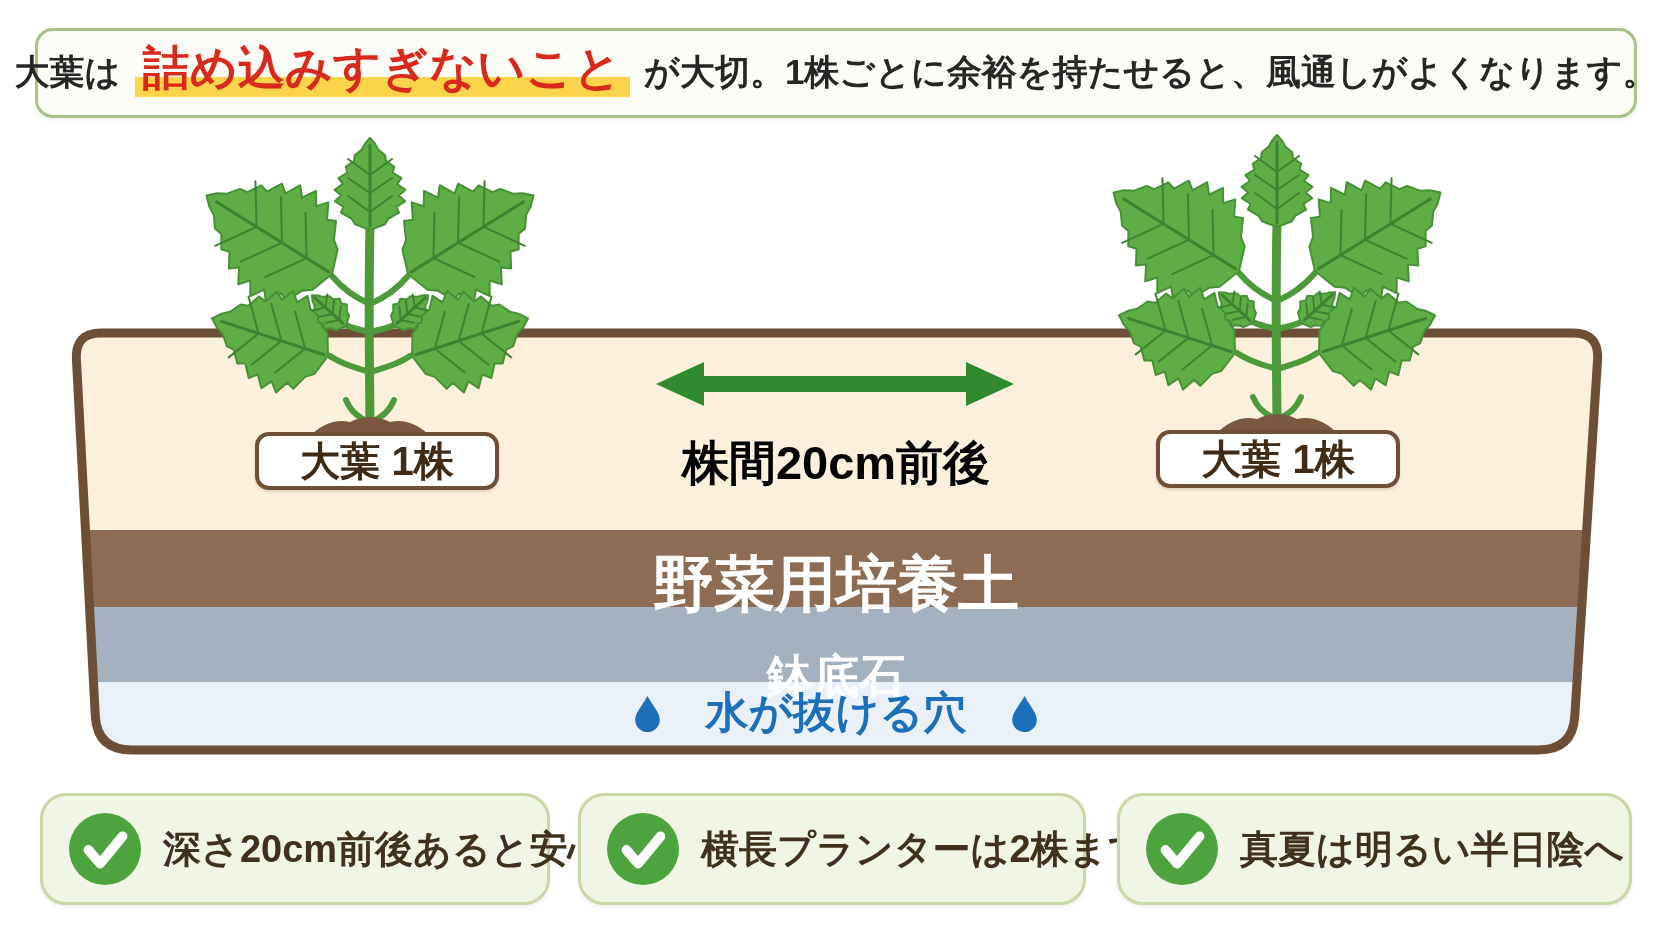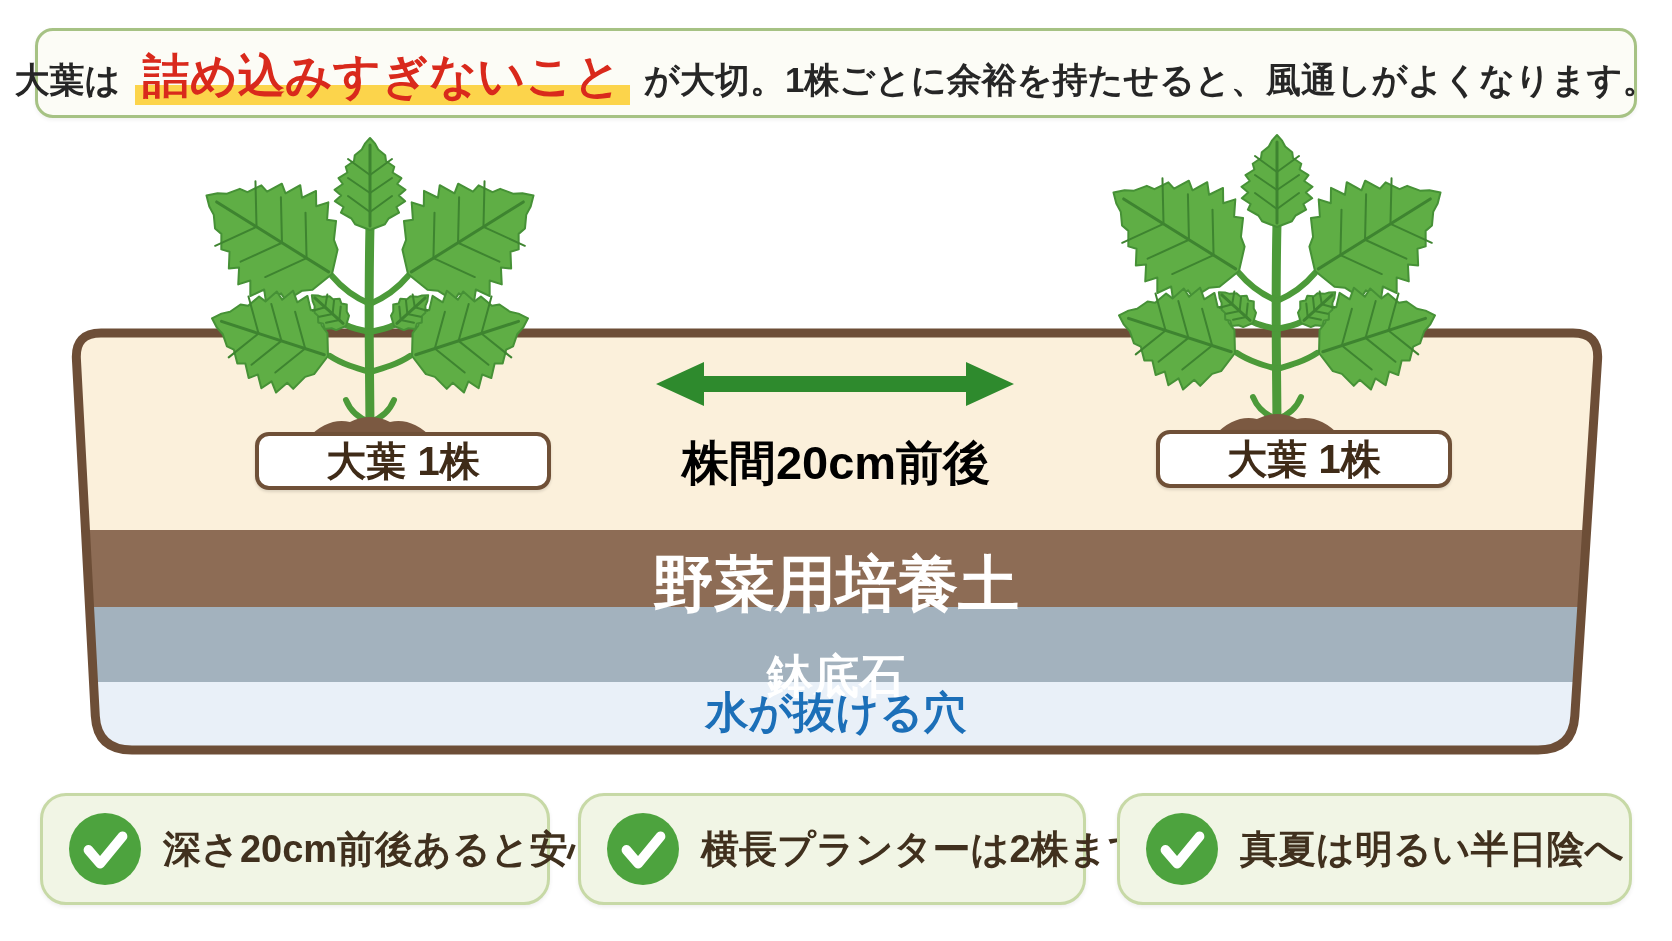--- a/index.html
+++ b/index.html
@@ -4,21 +4,21 @@
 <style>
   html,body{margin:0;padding:0;background:#ffffff;}
   .canvas{
     position:relative;width:1672px;height:941px;overflow:hidden;background:#ffffff;
     font-family:"Liberation Sans",sans-serif;
   }
   
   .banner{
     position:absolute;left:35px;top:28px;width:1602px;height:90px;
     background:#FCFCF6;border:3px solid #A6C284;border-radius:18px;
-    display:flex;align-items:flex-start;justify-content:center;
+    display:flex;align-items:center;justify-content:center;
     box-shadow:0 2px 4px rgba(0,0,0,0.06);box-sizing:border-box;
   }
   .banner-line{white-space:nowrap;line-height:90px;}
   .banner-line .plain{font-size:35px;font-weight:700;color:#262626;}
   .banner-line .hl{
     font-size:47px;font-weight:800;color:#D9291C;margin:0 10px;
     background:linear-gradient(to top,#FCD44B 36%,rgba(0,0,0,0) 36%);
     padding:0 8px 3px 8px;
   }
   
@@ -28,32 +28,32 @@
   
   .planter-svg{position:absolute;left:60px;top:320px;}
   .layer-label{
     position:absolute;left:0;width:1672px;text-align:center;
     font-weight:800;color:#ffffff;white-space:nowrap;
   }
   .label-soil{top:544px;font-size:61px;}
   .label-stones{top:646px;font-size:46px;}
   .drain-row{
     position:absolute;left:0;top:690px;width:1672px;height:46px;
-    display:flex;align-items:center;justify-content:center;gap:44px;flex-direction:column;
+    display:flex;align-items:center;justify-content:center;gap:44px;
   }
   .drain-text{font-size:43px;font-weight:800;color:#1C6FB8;white-space:nowrap;}
   
   .arrow-svg{position:absolute;left:640px;top:350px;}
   .spacing-text{
     position:absolute;left:586px;top:438px;width:500px;text-align:center;
     font-size:47px;font-weight:800;color:#000000;line-height:50px;white-space:nowrap;
   }
   
   .plant-label{
-    position:absolute;width:296px;height:58px;background:#ffffff;
+    position:absolute;width:244px;height:58px;background:#ffffff;
     border:4px solid #6F5037;border-radius:14px;box-sizing:border-box;
     display:flex;align-items:center;justify-content:center;
     font-size:40px;font-weight:800;color:#3F2B18;white-space:nowrap;
     box-shadow:0 2px 3px rgba(0,0,0,0.12);
   }
   .plant-label.left{left:255px;top:432px;}
   .plant-label.right{left:1156px;top:430px;}
   
   .plant{position:absolute;}
   .plant.left{left:150px;top:134px;}

